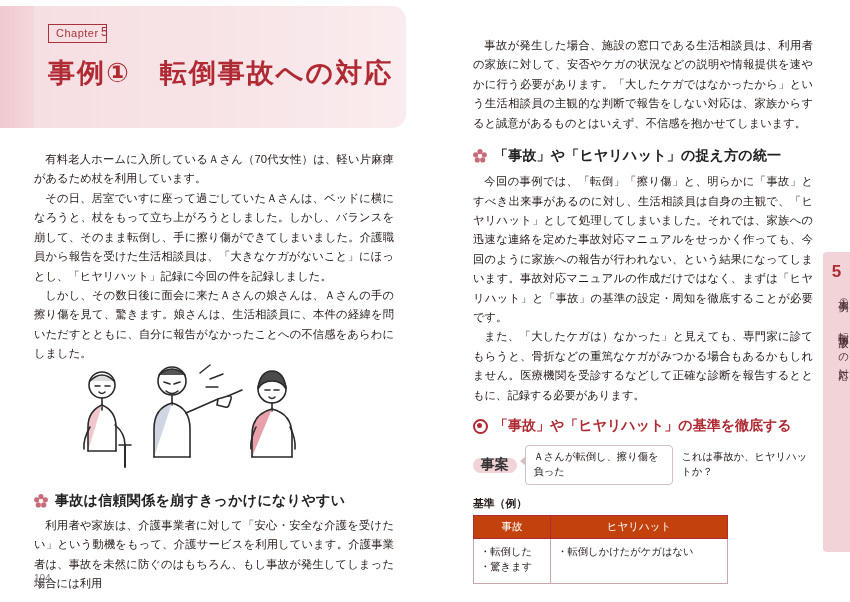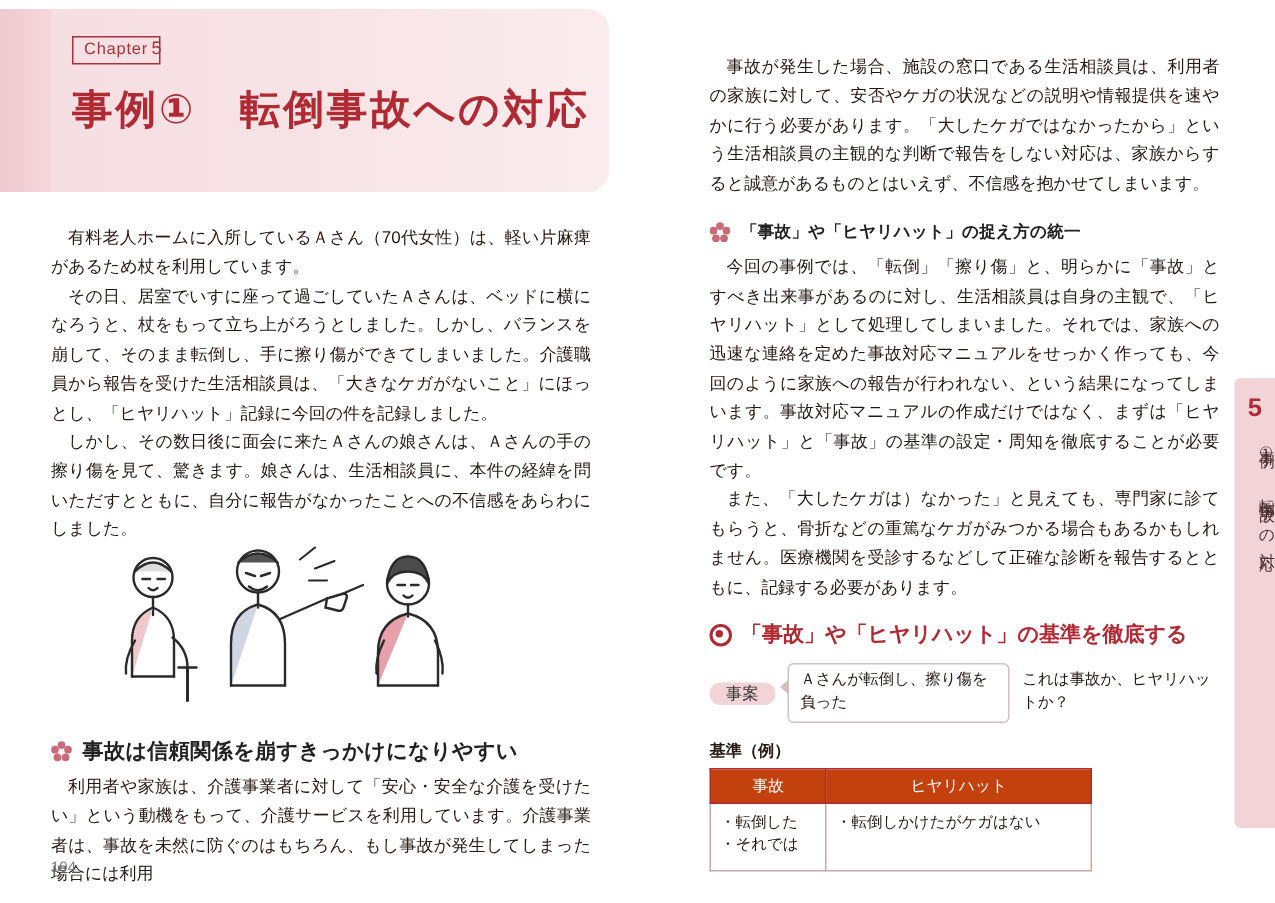--- a/index.html
+++ b/index.html
@@ -56,41 +56,41 @@
   .flower{width:14px;height:14px;position:relative;flex:0 0 auto;}
   .sec-head .txt{font-size:14px;font-weight:bold;color:#222;letter-spacing:.3px;}
   .after-head{position:absolute;left:34px;top:516px;width:360px;}
 
   .folio-l{position:absolute;left:34px;top:573px;font-size:10px;color:#7a7a7a;}
 
   
   .right-page{position:absolute;left:425px;top:0;width:425px;height:602px;}
   .col-right{position:absolute;left:48px;top:36px;width:340px;}
   .sec-head2{display:flex;align-items:center;gap:7px;margin:14px 0 7px 0;}
-  .sec-head2 .txt{font-size:11px;font-weight:bold;color:#222;letter-spacing:.2px;}
+  .sec-head2 .txt{font-size:14px;font-weight:bold;color:#222;letter-spacing:.2px;}
 
   .bullet-head{
     display:flex;align-items:center;gap:6px;margin:12px 0 10px 0;
     color:#b02a33;font-size:14px;font-weight:bold;
   }
   .bullet-dot{
     width:11px;height:11px;border-radius:50%;border:2px solid #b02a33;
     position:relative;flex:0 0 auto;
   }
   .bullet-dot:after{
     content:"";position:absolute;left:2px;top:2px;width:5px;height:5px;
     border-radius:50%;background:#b02a33;
   }
 
   
   .diagram{position:relative;width:340px;}
   .pill{
     display:inline-flex;align-items:center;justify-content:center;
     width:52px;height:15px;border-radius:13px;background:#f2d3d8;
-    color:#333;font-size:11px;font-weight:normal;
+    color:#333;font-size:14px;font-weight:bold;
   }
   .row-flex{display:flex;align-items:center;gap:8px;}
   .speech{
     position:relative;border:1px solid #d4bfc2;border-radius:4px;
     padding:4px 8px;font-size:10.3px;line-height:1.45;background:#fff;
   }
   .speech:before{
     content:"";position:absolute;left:-6px;top:10px;width:0;height:0;
     border-top:5px solid transparent;border-bottom:5px solid transparent;
     border-right:6px solid #d4bfc2;
@@ -264,21 +264,21 @@
         <table class="kijun">
           <thead>
             <tr>
               <th>事故</th>
               <th>ヒヤリハット</th>
             </tr>
           </thead>
           <tbody>
             <tr>
               <td style="white-space:pre-line">・転倒した
-・それでは</td>
+・驚きます</td>
               <td style="white-space:pre-line">・転倒しかけたがケガはない</td>
             </tr>
           </tbody>
         </table>
 
       </div>
 
     </div>
 
     <div class="side-tab">

